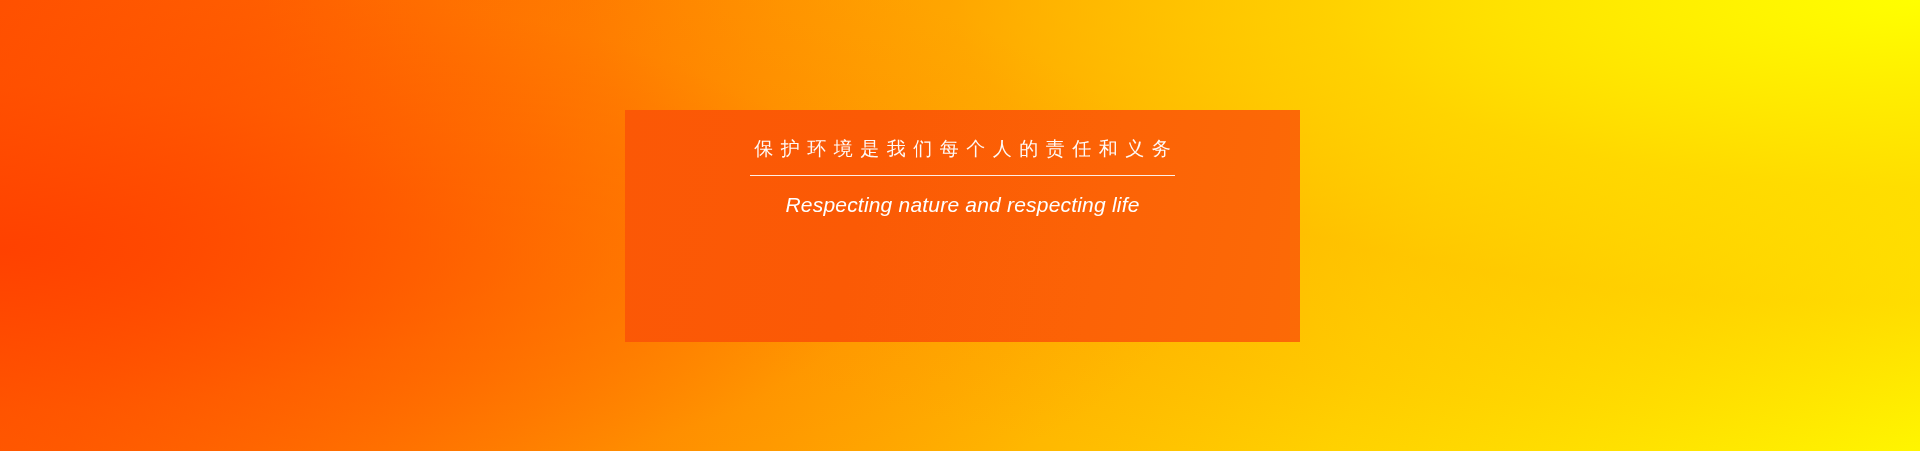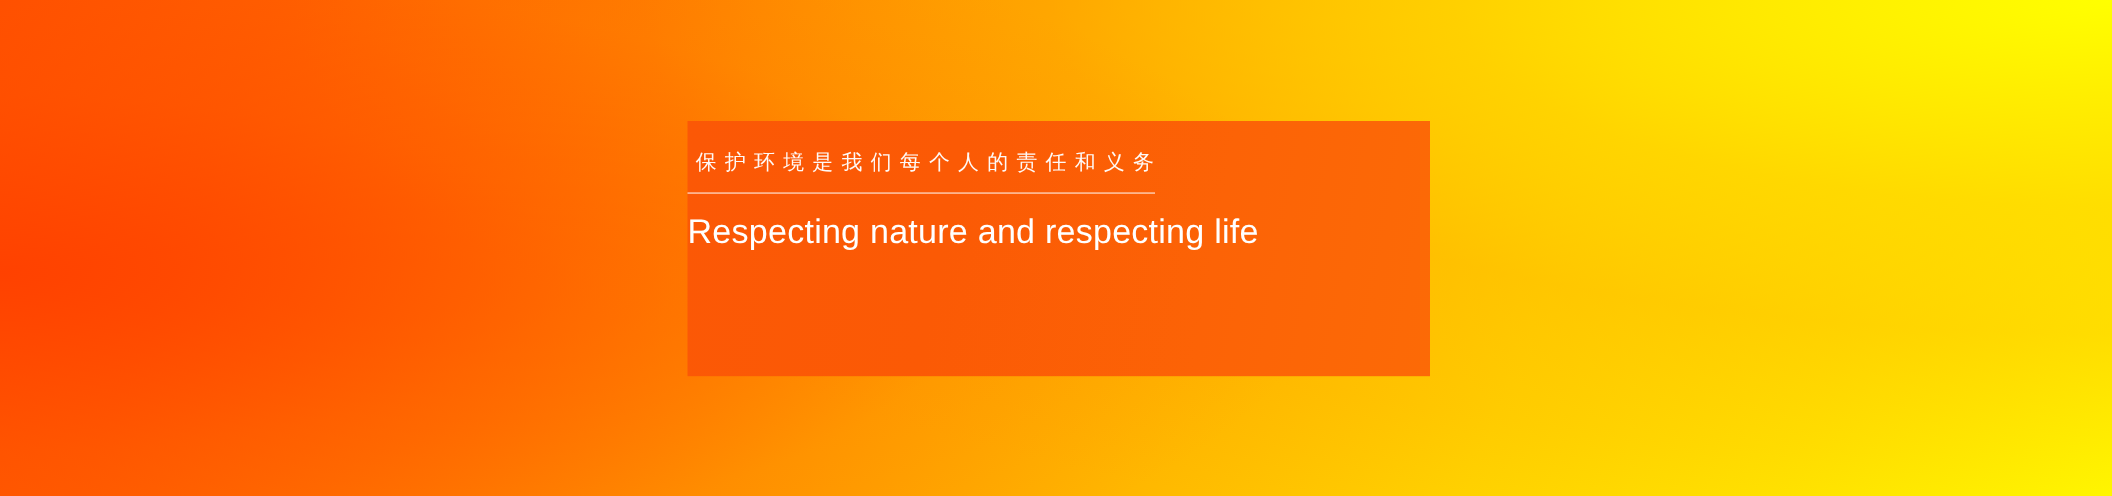--- a/index.html
+++ b/index.html
@@ -51,21 +51,21 @@
   .banner-panel {
     position: absolute;
     left: 625px;
     top: 110px;
     width: 675px;
     height: 232px;
     background: linear-gradient(100deg, #fb5806 0%, #fb5a05 35%, #fc6306 70%, #fc6a06 100%);
     box-sizing: border-box;
     display: flex;
     flex-direction: column;
-    align-items: flex-start;
+    align-items: center;
     justify-content: flex-start;
     padding-top: 28px;
   }
 
   
   .tagline {
     color: #ffffff;
     font-size: 19px;
     line-height: 1.2;
     letter-spacing: 7.5px;
@@ -95,26 +95,27 @@
   .divider {
     width: 425px;
     height: 1px;
     background: rgba(255,255,255,0.9);
     margin-top: 14px;
   }
 
   
   .subtitle {
     color: #ffffff;
-    font-size: 31px;
+    font-size: 21px;
     line-height: 1.25;
     font-weight: 400;
     letter-spacing: 0.2px;
     white-space: nowrap;
     margin-top: 16px;
+    font-style: italic;
   }
 </style>
 </head>
 <body>
 
 <div id="stage">
 
   <div class="bg-gradient"></div>
   <div class="bg-warm-left"></div>
 

